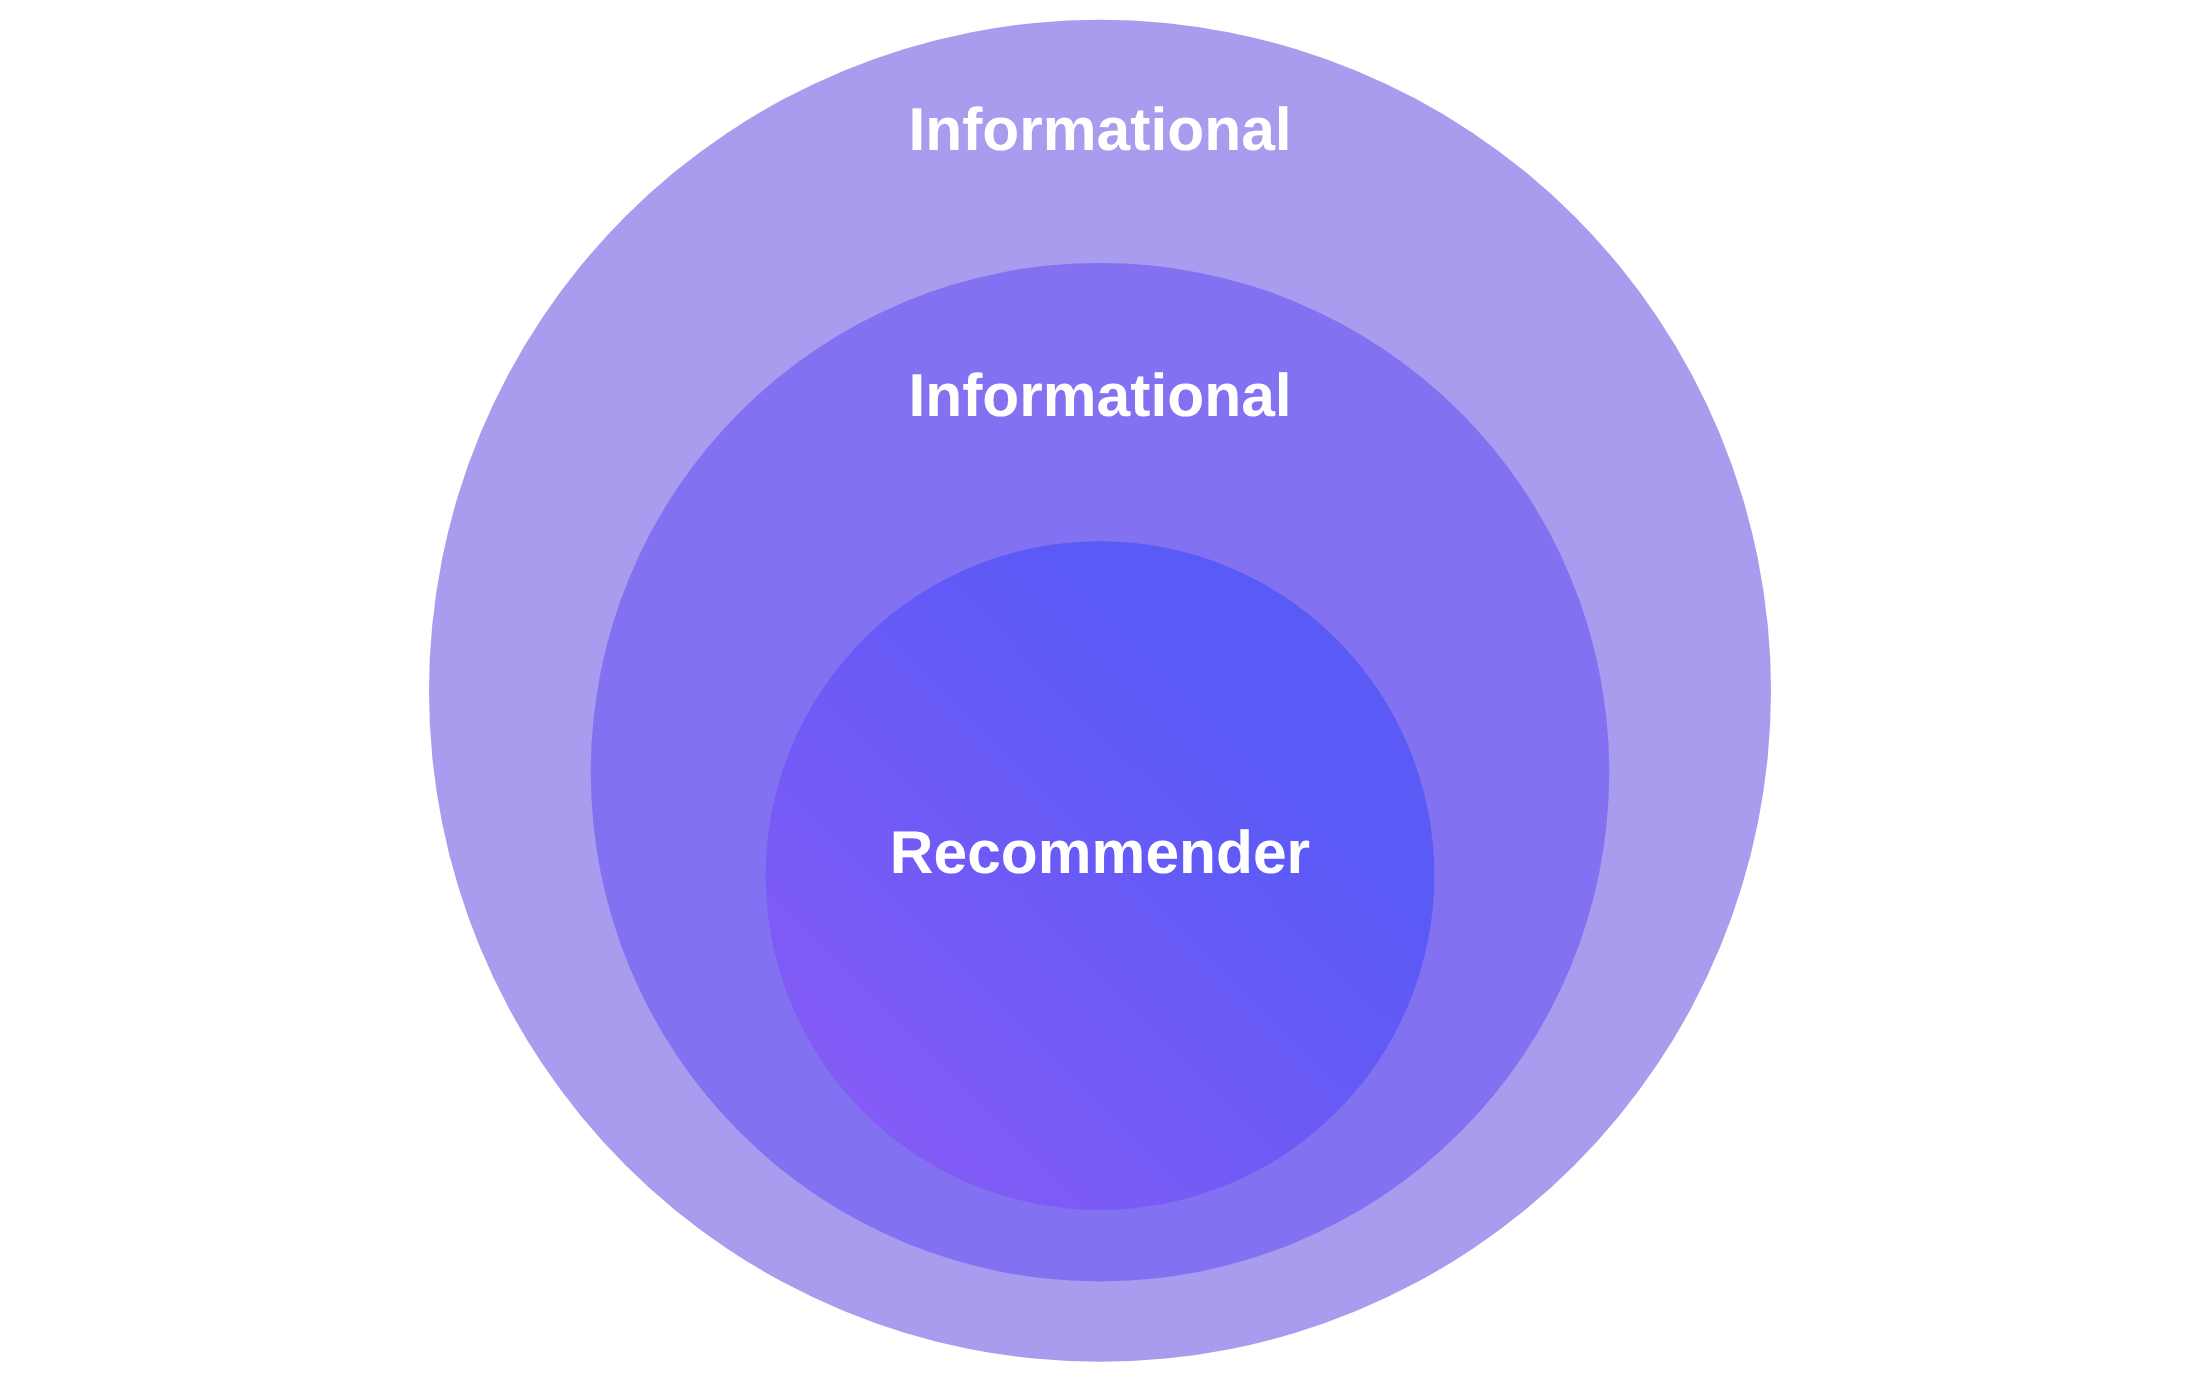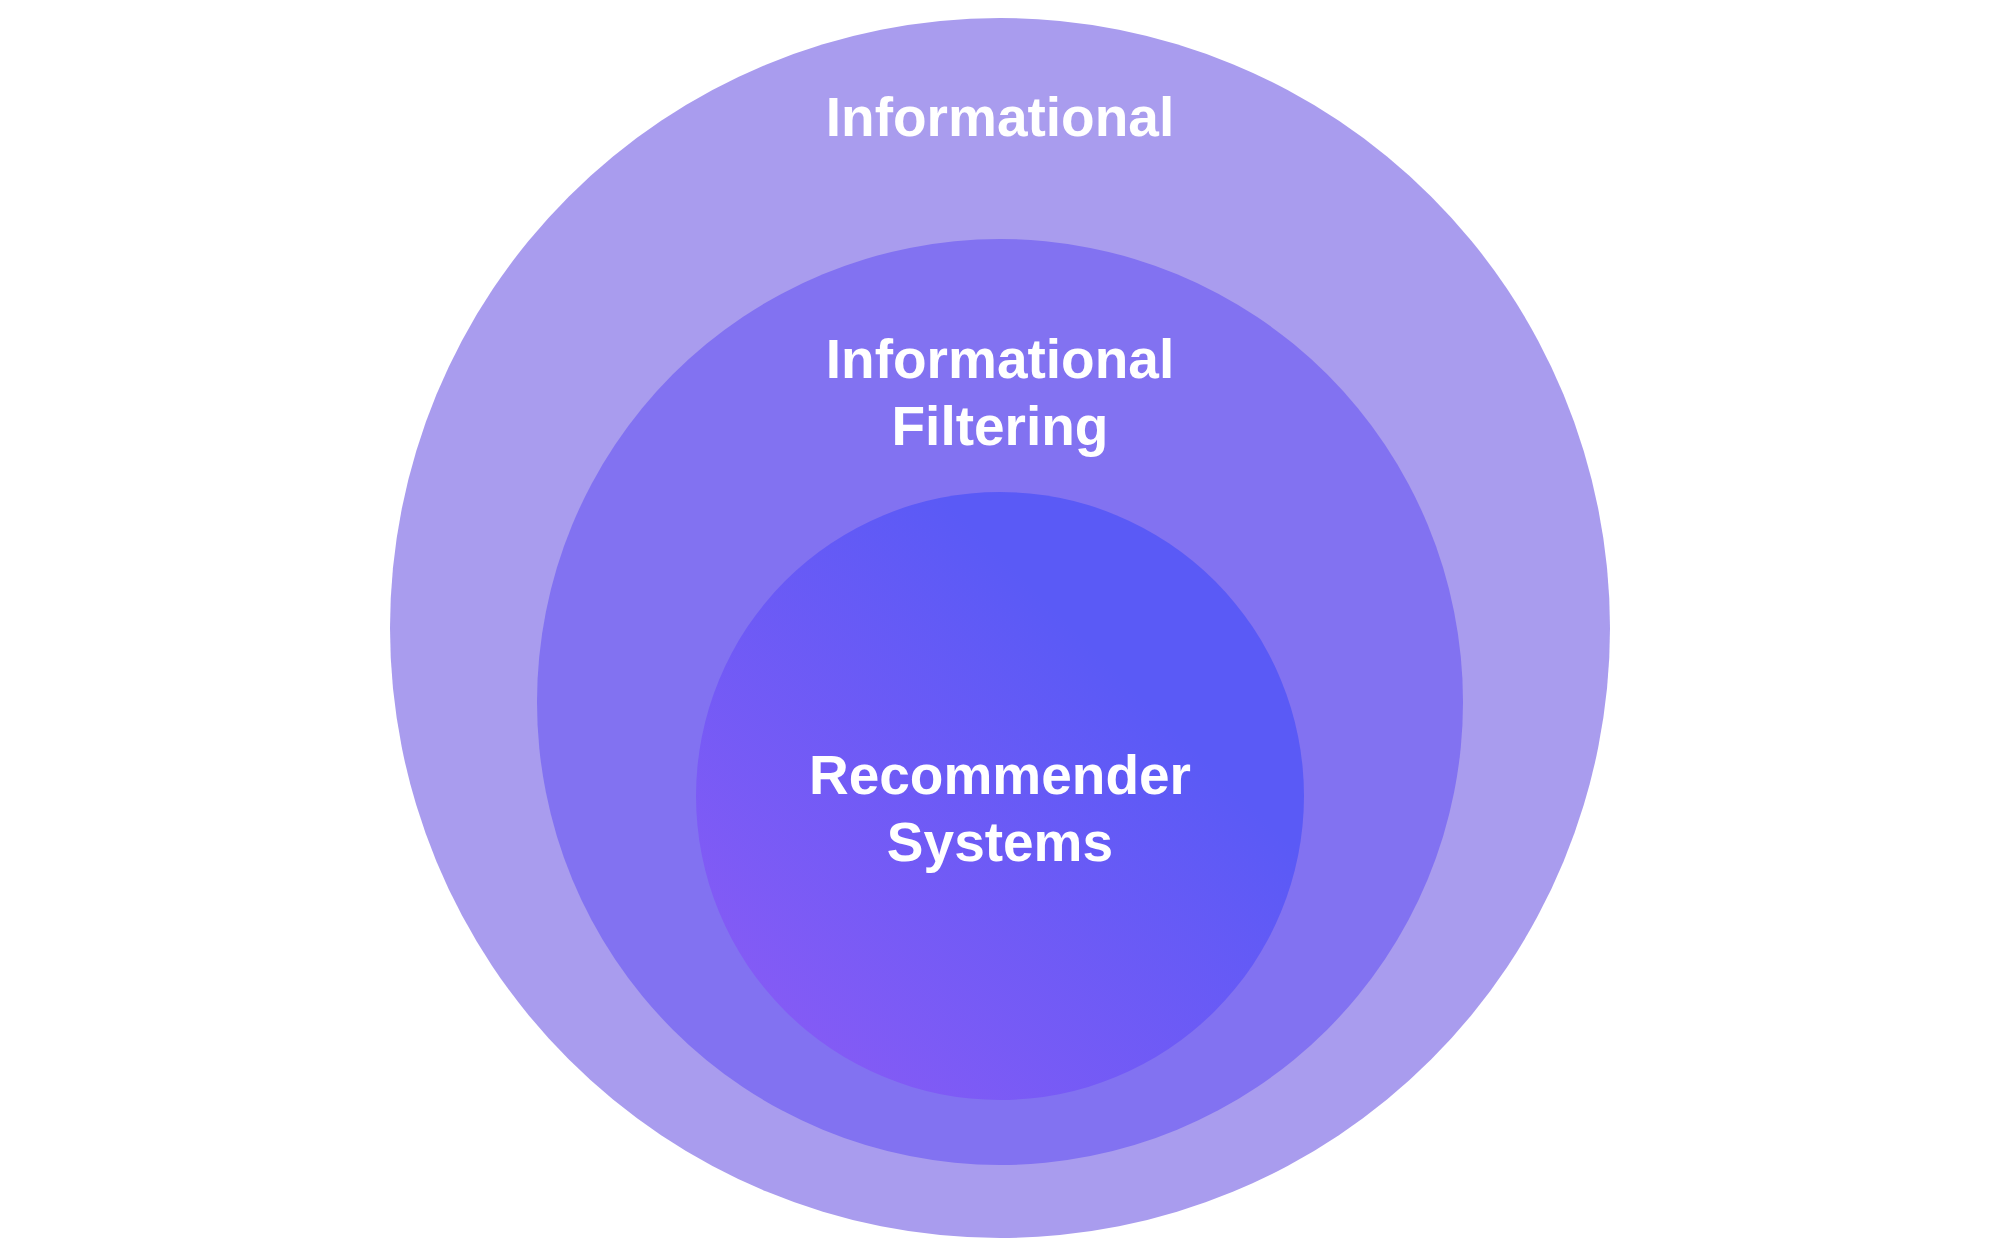--- a/index.html
+++ b/index.html
@@ -68,21 +68,19 @@
   <div class="circle circle-middle"></div>
 
   <div class="circle circle-inner"></div>
 
   <div class="ring-label label-outer">
     <span class="line">Informational</span>
   </div>
 
   <div class="ring-label label-middle">
     <span class="line">Informational</span>
-    <span class="line">Filtering</span>
   </div>
 
   <div class="ring-label label-inner">
     <span class="line">Recommender</span>
-    <span class="line">Systems</span>
   </div>
 
 </div>
 
 </body></html>

